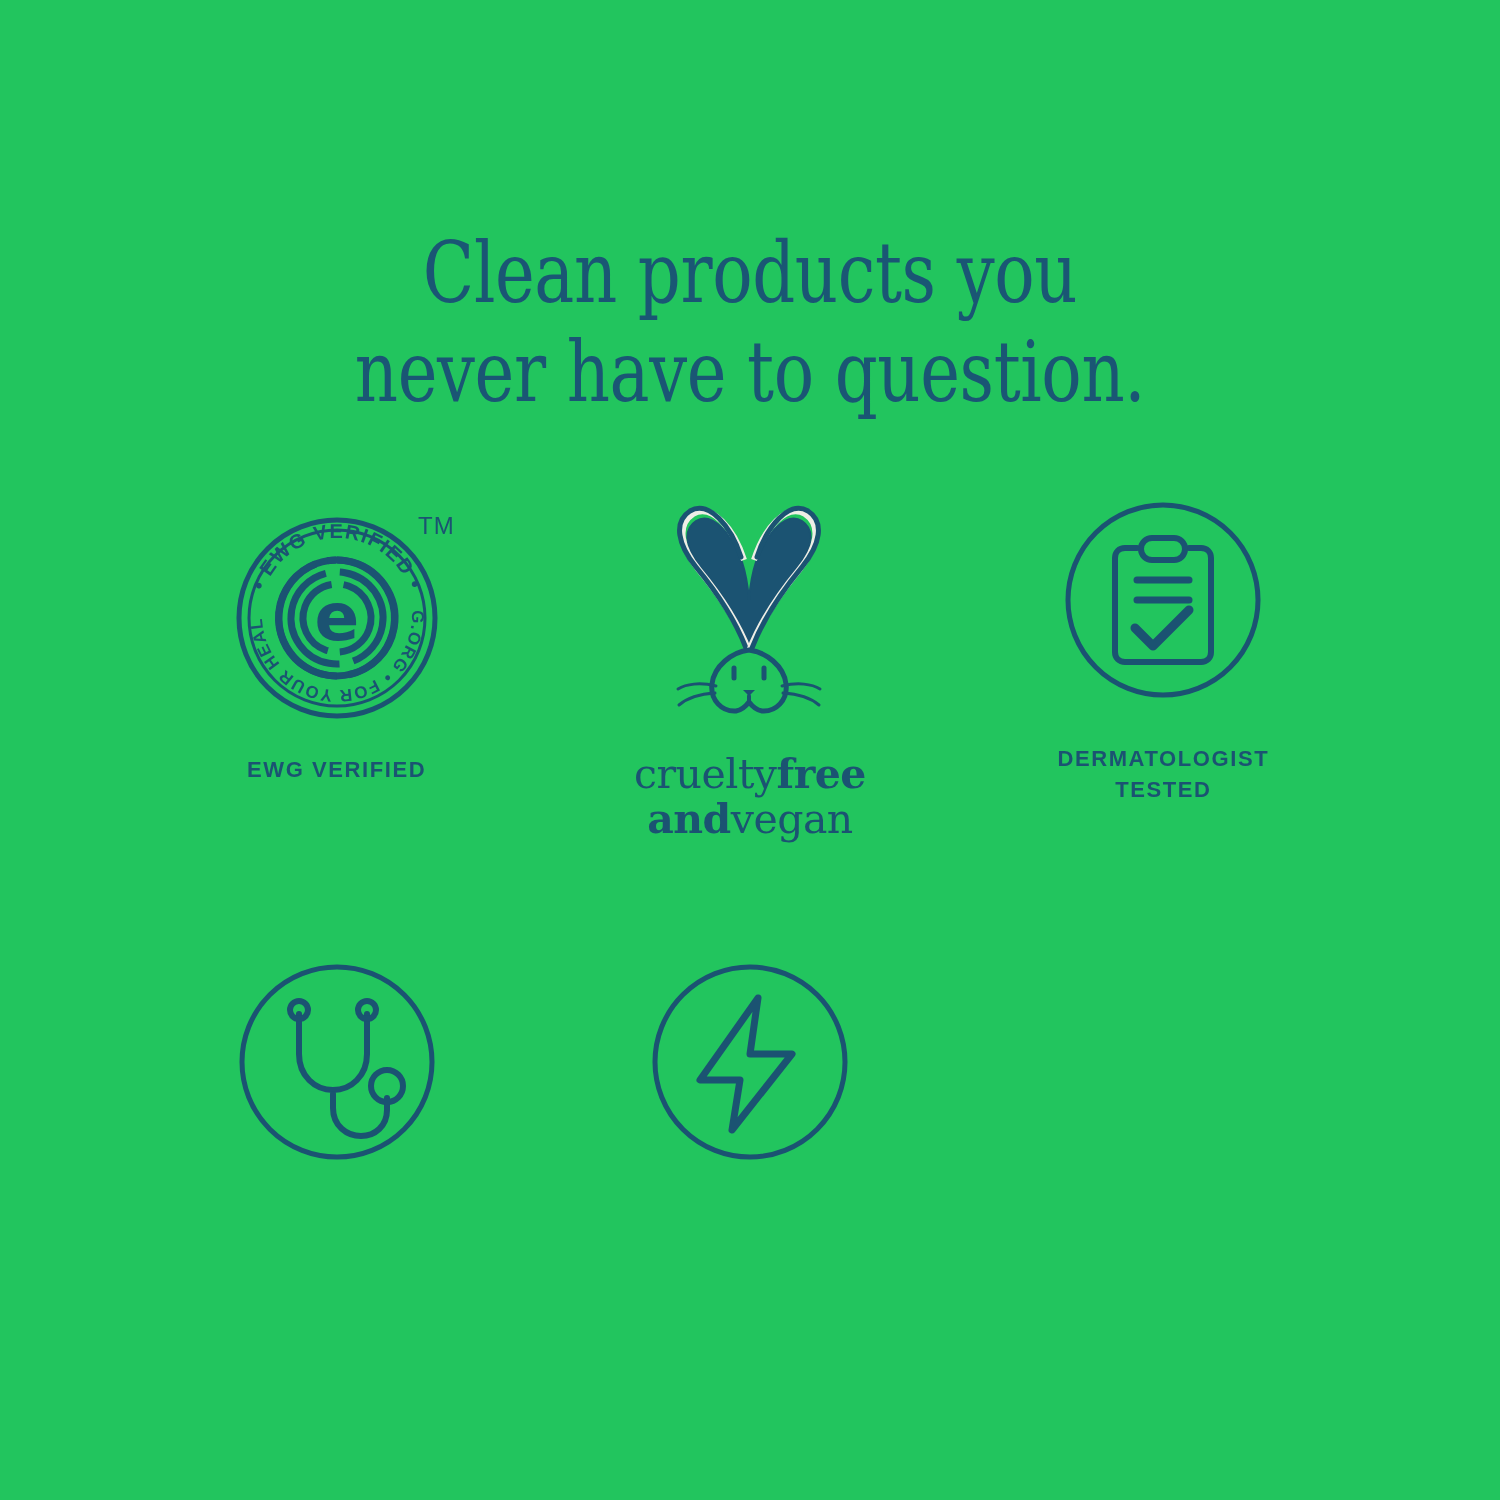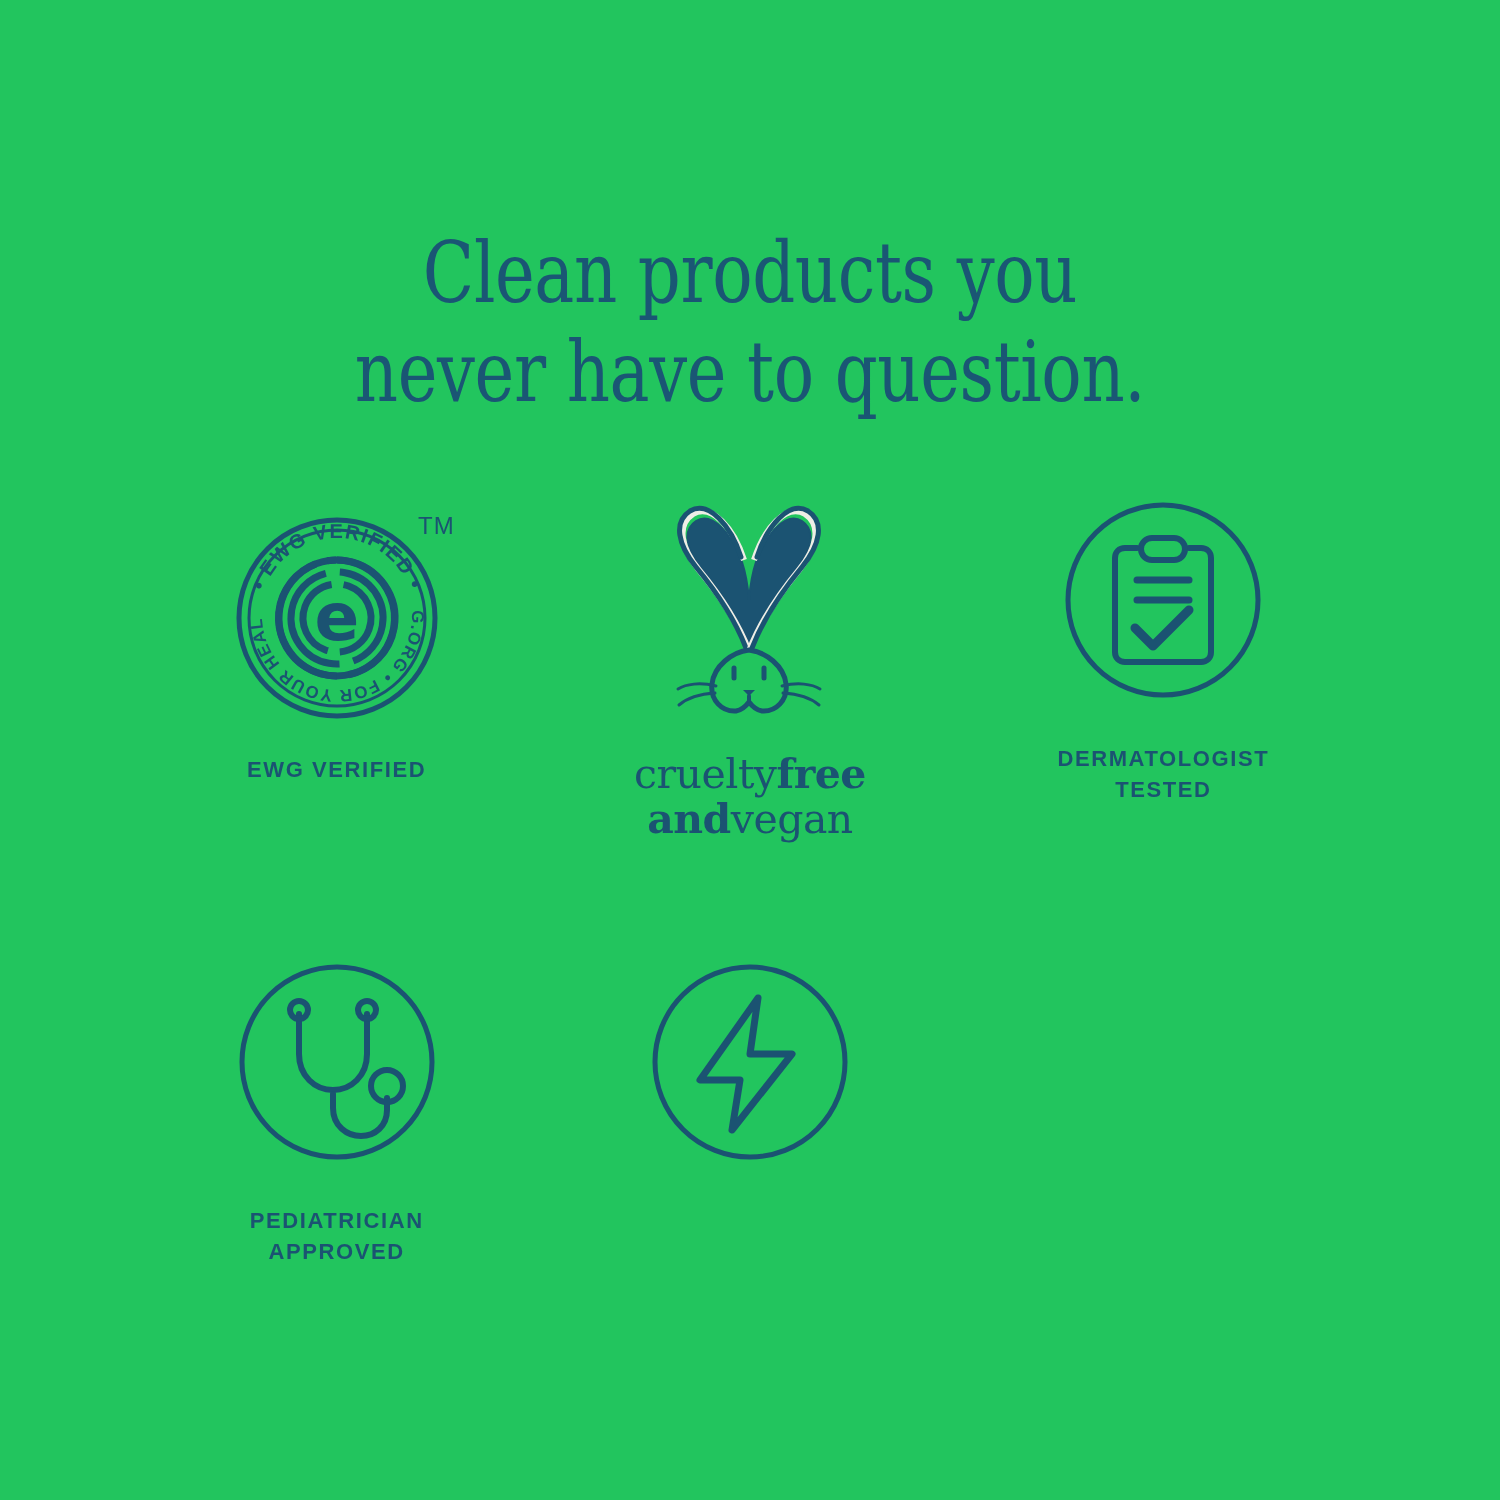--- a/index.html
+++ b/index.html
@@ -231,22 +231,20 @@
           <circle cx="100" cy="100" r="95" fill="none" stroke="#1b5372" stroke-width="5"></circle>
 
           <path d="M 62,52 L 62,92 C 62,114 78,128 96,128 C 114,128 130,114 130,92 L 130,52" fill="none" stroke="#1b5372" stroke-width="6" stroke-linecap="round"></path>
           <circle cx="62" cy="48" r="9" fill="none" stroke="#1b5372" stroke-width="6"></circle>
           <circle cx="130" cy="48" r="9" fill="none" stroke="#1b5372" stroke-width="6"></circle>
 
           <path d="M 96,132 L 96,146 C 96,164 110,174 124,174 C 138,174 150,164 150,148 L 150,136" fill="none" stroke="#1b5372" stroke-width="6" stroke-linecap="round"></path>
           <circle cx="150" cy="124" r="16" fill="none" stroke="#1b5372" stroke-width="6"></circle>
         </svg>
       </div>
-      <div class="badge-label">PEDIATRICIAN
-APPROVED</div>
     </div>
 
     <div class="badge-cell row2">
       <div class="badge-art">
         <svg width="200" height="200" viewBox="0 0 200 200">
           <circle cx="100" cy="100" r="95" fill="none" stroke="#1b5372" stroke-width="5"></circle>
           <path d="M 108,36 L 50,118 L 90,118 L 82,168 L 142,92 L 100,92 Z" fill="none" stroke="#1b5372" stroke-width="7" stroke-linejoin="round" stroke-linecap="round"></path>
         </svg>
       </div>
     </div>

